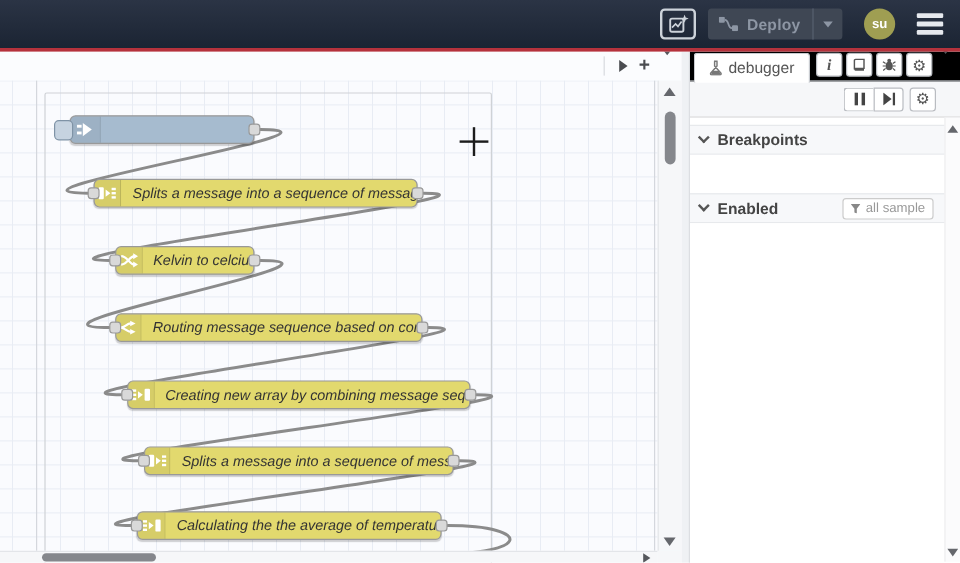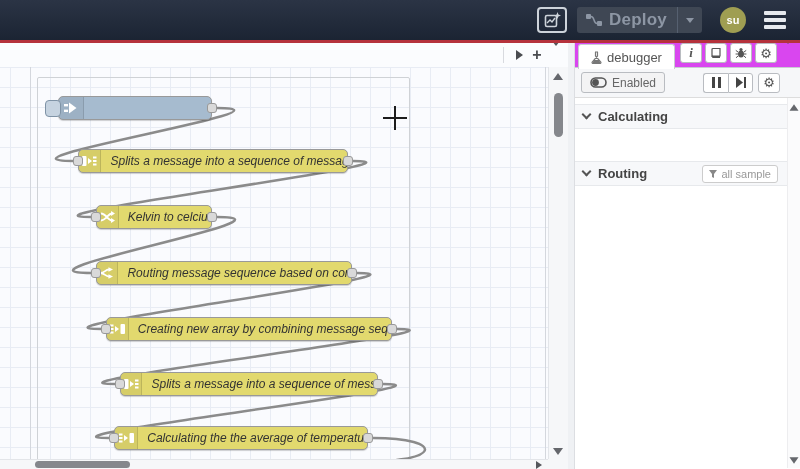--- a/index.html
+++ b/index.html
@@ -6,21 +6,21 @@
   html,body { width:800px; height:469px; overflow:hidden; font-family:"Liberation Sans", sans-serif; background:#fff; }
   body { position:relative; }
 
   
   .header { position:absolute; left:0; top:0; width:800px; height:40px;
     background:linear-gradient(#2b3445,#1b2433); display:flex; align-items:center; justify-content:flex-end; z-index:20; }
   .redline { position:absolute; left:0; top:40px; width:800px; height:3px; background:#b5323c; z-index:20; }
   .ai-btn { width:30px; height:26px; border:2px solid #cdd3da; border-radius:4px; margin-right:10px;
     display:flex; align-items:center; justify-content:center; background:transparent; }
   .deploy { height:26px; background:#3f4754; border-radius:3px; display:flex; align-items:center;
-    color:#8d96a4; font-size:17px; margin-right:18px; padding-left:9px; }
+    color:#8d96a4; font-size:13px; margin-right:18px; padding-left:9px; }
   .deploy .dlabel { margin:0 10px 0 7px; font-weight:bold; letter-spacing:.2px; }
   .deploy .ddiv { width:1px; height:26px; background:#566070; }
   .deploy .dcaret { padding:0 8px; display:flex; align-items:center; }
   .caret-down { width:0; height:0; border-left:4px solid transparent; border-right:4px solid transparent; border-top:5px solid #8d96a4; }
   .avatar { width:26px; height:26px; border-radius:50%; background:#9f9e52; color:#fff; font-size:11px; font-weight:bold;
     display:flex; align-items:center; justify-content:center; margin-right:18px; }
   .burger { width:22px; display:flex; flex-direction:column; gap:3px; margin-right:14px; }
   .burger span { display:block; height:4px; background:#e6e9ee; border-radius:1px; }
 
   
@@ -62,21 +62,21 @@
   .arr-up { width:0; height:0; border-left:5px solid transparent; border-right:5px solid transparent; border-bottom:7px solid #65676c; }
   .arr-down { width:0; height:0; border-left:5px solid transparent; border-right:5px solid transparent; border-top:7px solid #65676c; }
   .arr-right { width:0; height:0; border-top:4px solid transparent; border-bottom:4px solid transparent; border-left:6px solid #55575c; }
   .vthumb { position:absolute; left:5px; top:26px; width:9px; height:44px; background:#85878c; border-radius:5px; }
   .hthumb { position:absolute; left:35px; top:1px; width:95px; height:7px; background:#85878c; border-radius:4px; }
 
   .splitter { position:absolute; left:568px; top:43px; width:7px; height:426px; background:#eff1f4; border-right:1px solid #dcdee2; z-index:6; }
 
   
   .sidebar { position:absolute; left:575px; top:43px; width:225px; height:426px; background:#fff; z-index:10; }
-  .tabbar { position:relative; height:25px; background:#d946ef; border-bottom:1px solid #c9ccd1; display:flex; align-items:flex-start; }
+  .tabbar { position:relative; height:25px; background:#000000; border-bottom:1px solid #c9ccd1; display:flex; align-items:center; }
   .tab { position:relative; top:1px; height:25px; background:#fff; border:1px solid #c9ccd1; border-bottom:none; border-radius:3px 3px 0 0;
     display:flex; align-items:center; gap:5px; padding:0 12px; margin-left:3px; font-size:13px; color:#555; min-width:92px; }
   .tbtns { display:flex; align-items:center; gap:3px; margin-left:auto; margin-right:4px; padding-bottom:2px; }
   .sq-btn { width:22px; height:20px; background:#fff; border:1px solid #b9bcc1; border-radius:3px;
     display:flex; align-items:center; justify-content:center; color:#555; font-size:12px; }
   .sq-btn .ginfo { font-family:"Liberation Serif", serif; font-weight:bold; font-style:italic; font-size:13px; }
   .gear-glyph { font-size:13px; line-height:13px; color:#555; }
   .tb-caret { padding:0 4px; }
   .tb-caret .caret-down { border-top-color:#55575c; }
 
@@ -301,27 +301,20 @@
         </svg>
       </span>
       <span class="sq-btn">
           <span class="gear-glyph">⚙</span>
         </span>
       <span class="tb-caret"><span class="caret-down"></span></span>
     </div>
   </div>
 
   <div class="sb-toolbar">
-    <button class="enabled-btn">
-      <svg width="17" height="11" viewBox="0 0 17 11">
-        <rect x="1" y="1" width="15" height="9" rx="4.5" fill="none" stroke="#555" stroke-width="1.6"></rect>
-        <circle cx="5.5" cy="5.5" r="3.4" fill="#555"></circle>
-      </svg>
-      <span>Enabled</span>
-    </button>
     <div class="sb-right">
       <div class="btngroup">
         <span class="sq-btn" style="width:25px">
           <svg width="9" height="11" viewBox="0 0 9 11">
             <rect x="0" y="0" width="3" height="11" fill="#444"></rect>
               <rect x="6" y="0" width="3" height="11" fill="#444"></rect>
           </svg>
         </span>
         <span class="sq-btn" style="width:25px">
           <svg width="10" height="11" viewBox="0 0 10 11">
@@ -333,27 +326,27 @@
       <span class="sq-btn">
           <span class="gear-glyph">⚙</span>
         </span>
     </div>
   </div>
 
   <div class="sb-body">
     <div style="height:6px"></div>
     <div class="section-hdr">
       <span class="chev"></span>
-      <span class="stitle">Calculating</span>
+      <span class="stitle">Breakpoints</span>
     </div>
     <div class="section-body" style="height:26px"></div>
     <div style="height:6px"></div>
     <div class="section-hdr">
       <span class="chev"></span>
-      <span class="stitle">Routing</span>
+      <span class="stitle">Enabled</span>
       <span class="filter-btn">
         <svg width="8" height="8" viewBox="0 0 8 8">
           <path d="M0,0 H8 L5,4 V8 L3,7 V4 Z" fill="#888"></path>
         </svg>
         <span>all sample</span>
       </span>
     </div>
     <div class="section-body" style="height:245px"></div>
 
     <div class="sb-scrollcol">

